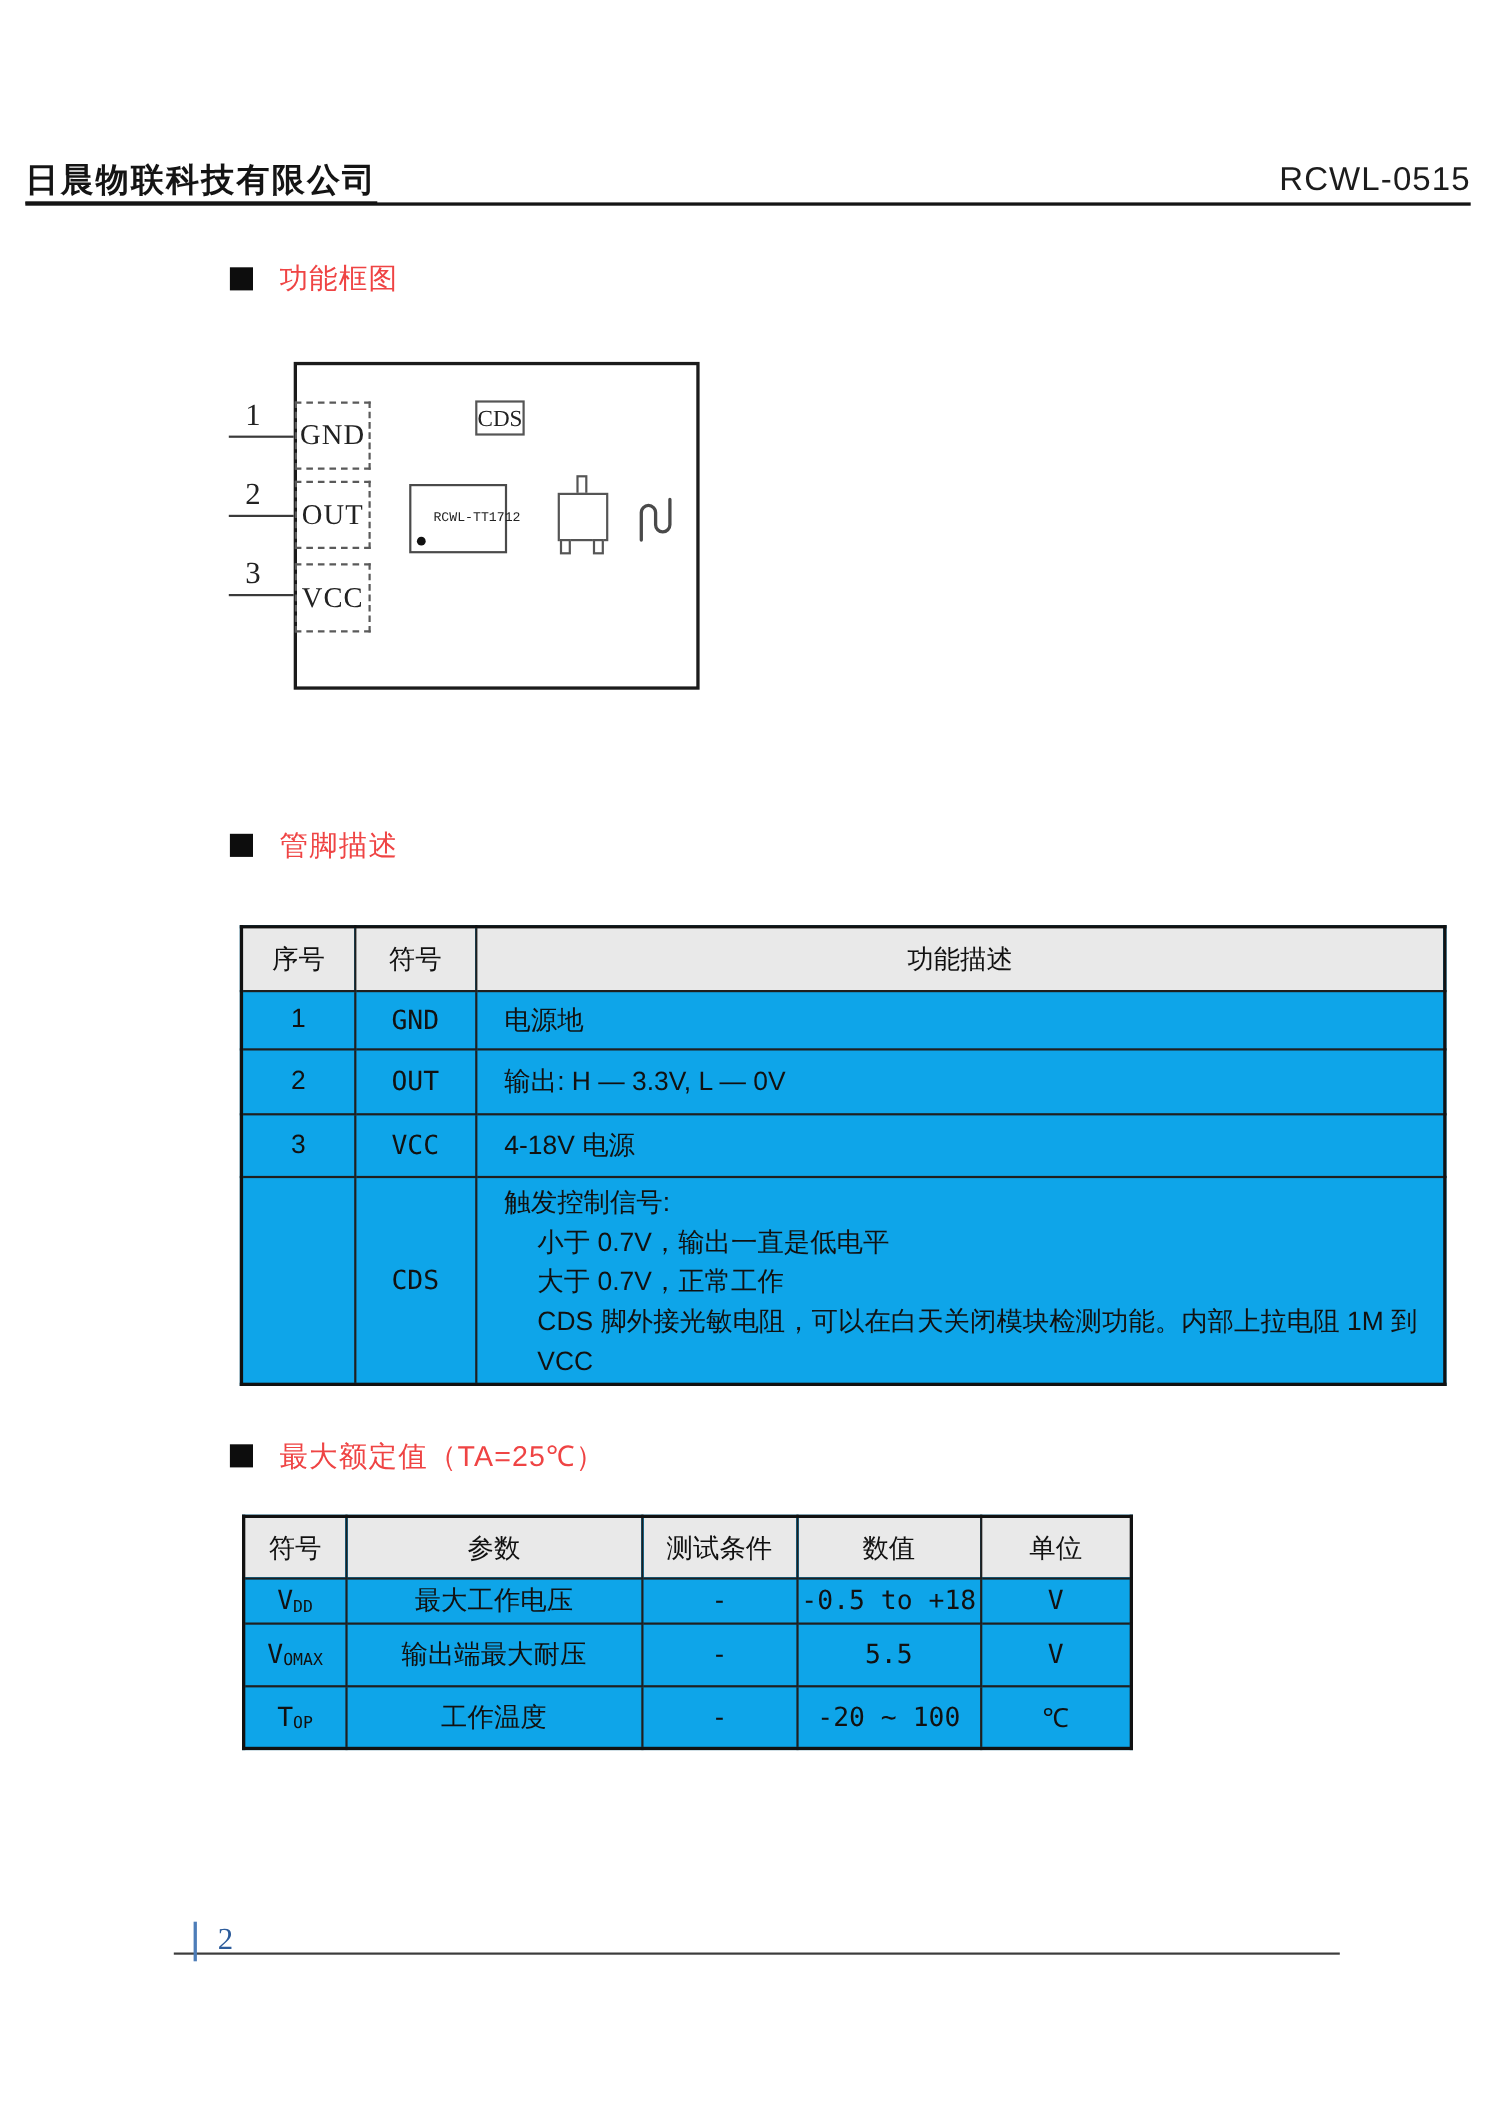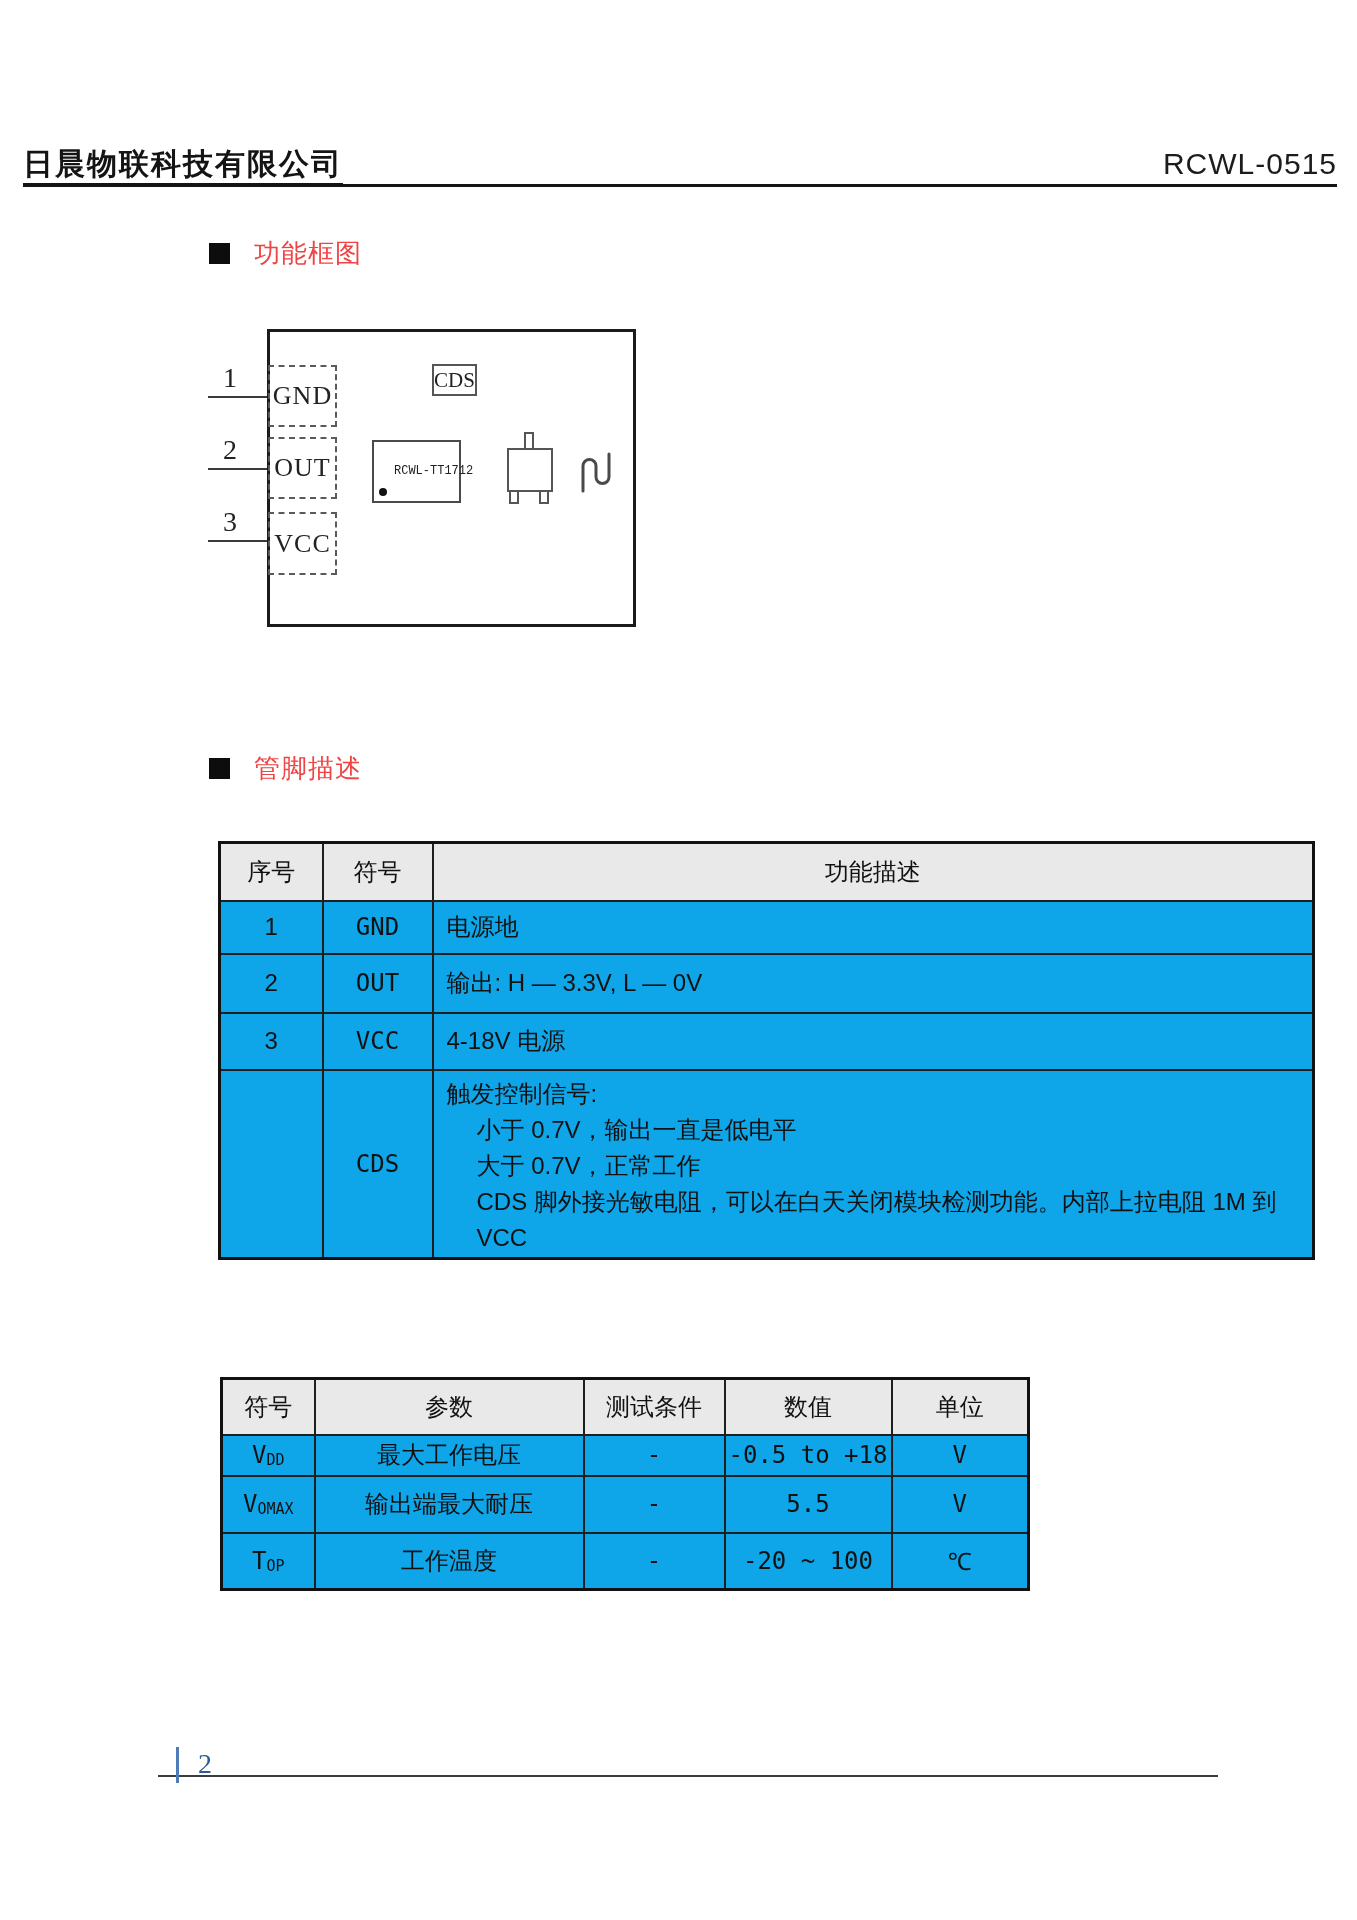--- a/index.html
+++ b/index.html
@@ -38,21 +38,21 @@
   .tr-pin{border:2px solid #555;box-sizing:border-box;background:#fff;}
 
   
   table.doc{border-collapse:collapse;table-layout:fixed;background:#0ea5e9;}
   table.doc td, table.doc th{border:2px solid #1f1f1f;font-weight:400;overflow:hidden;}
   table.doc{border:3px solid #111;}
   .thead-bg{background:#e9e9e9;}
   .pin-table{left:218px;top:841px;}
   .pin-table td, .pin-table th{font-size:24px;color:#111;}
   .c-center{text-align:center;vertical-align:middle;}
-  .c-desc{text-align:left;vertical-align:middle;padding-left:13px;}
+  .c-desc{text-align:left;vertical-align:middle;padding-left:25px;}
   .mono{font-family:"DejaVu Sans Mono", monospace;font-size:22px;}
   .cds-desc{vertical-align:top;padding-top:5px;line-height:36px;}
   .indent{padding-left:30px;}
 
   .rat-table{left:220px;top:1377px;}
   .rat-table td, .rat-table th{font-size:24px;color:#111;text-align:center;vertical-align:middle;}
   .sym-suffix{font-size:15px;vertical-align:-2px;letter-spacing:0;}
 
   
   .footrule{left:158px;top:1775px;width:1060px;height:2px;background:#3c3c3c;}
@@ -148,20 +148,24 @@
       <td class="c-desc cds-desc">
         <div>触发控制信号:</div>
         <div class="indent">小于 0.7V，输出一直是低电平</div>
         <div class="indent">大于 0.7V，正常工作</div>
         <div class="indent">CDS 脚外接光敏电阻，可以在白天关闭模块检测功能。内部上拉电阻 1M 到 VCC</div>
       </td>
     </tr>
   </tbody>
     </table>
 
+  <div class="abs sect" style="left:209px;top:1305px;">
+    <div class="sq"></div>
+    <div class="sect-label">最大额定值（TA=25℃）</div>
+  </div>
 
   <table class="abs doc rat-table" style="width:807px;">
     <colgroup>
         <col style="width:93px">
         <col style="width:269px">
         <col style="width:141px">
         <col style="width:167px">
         <col style="width:137px">
       </colgroup>
     <tbody>

